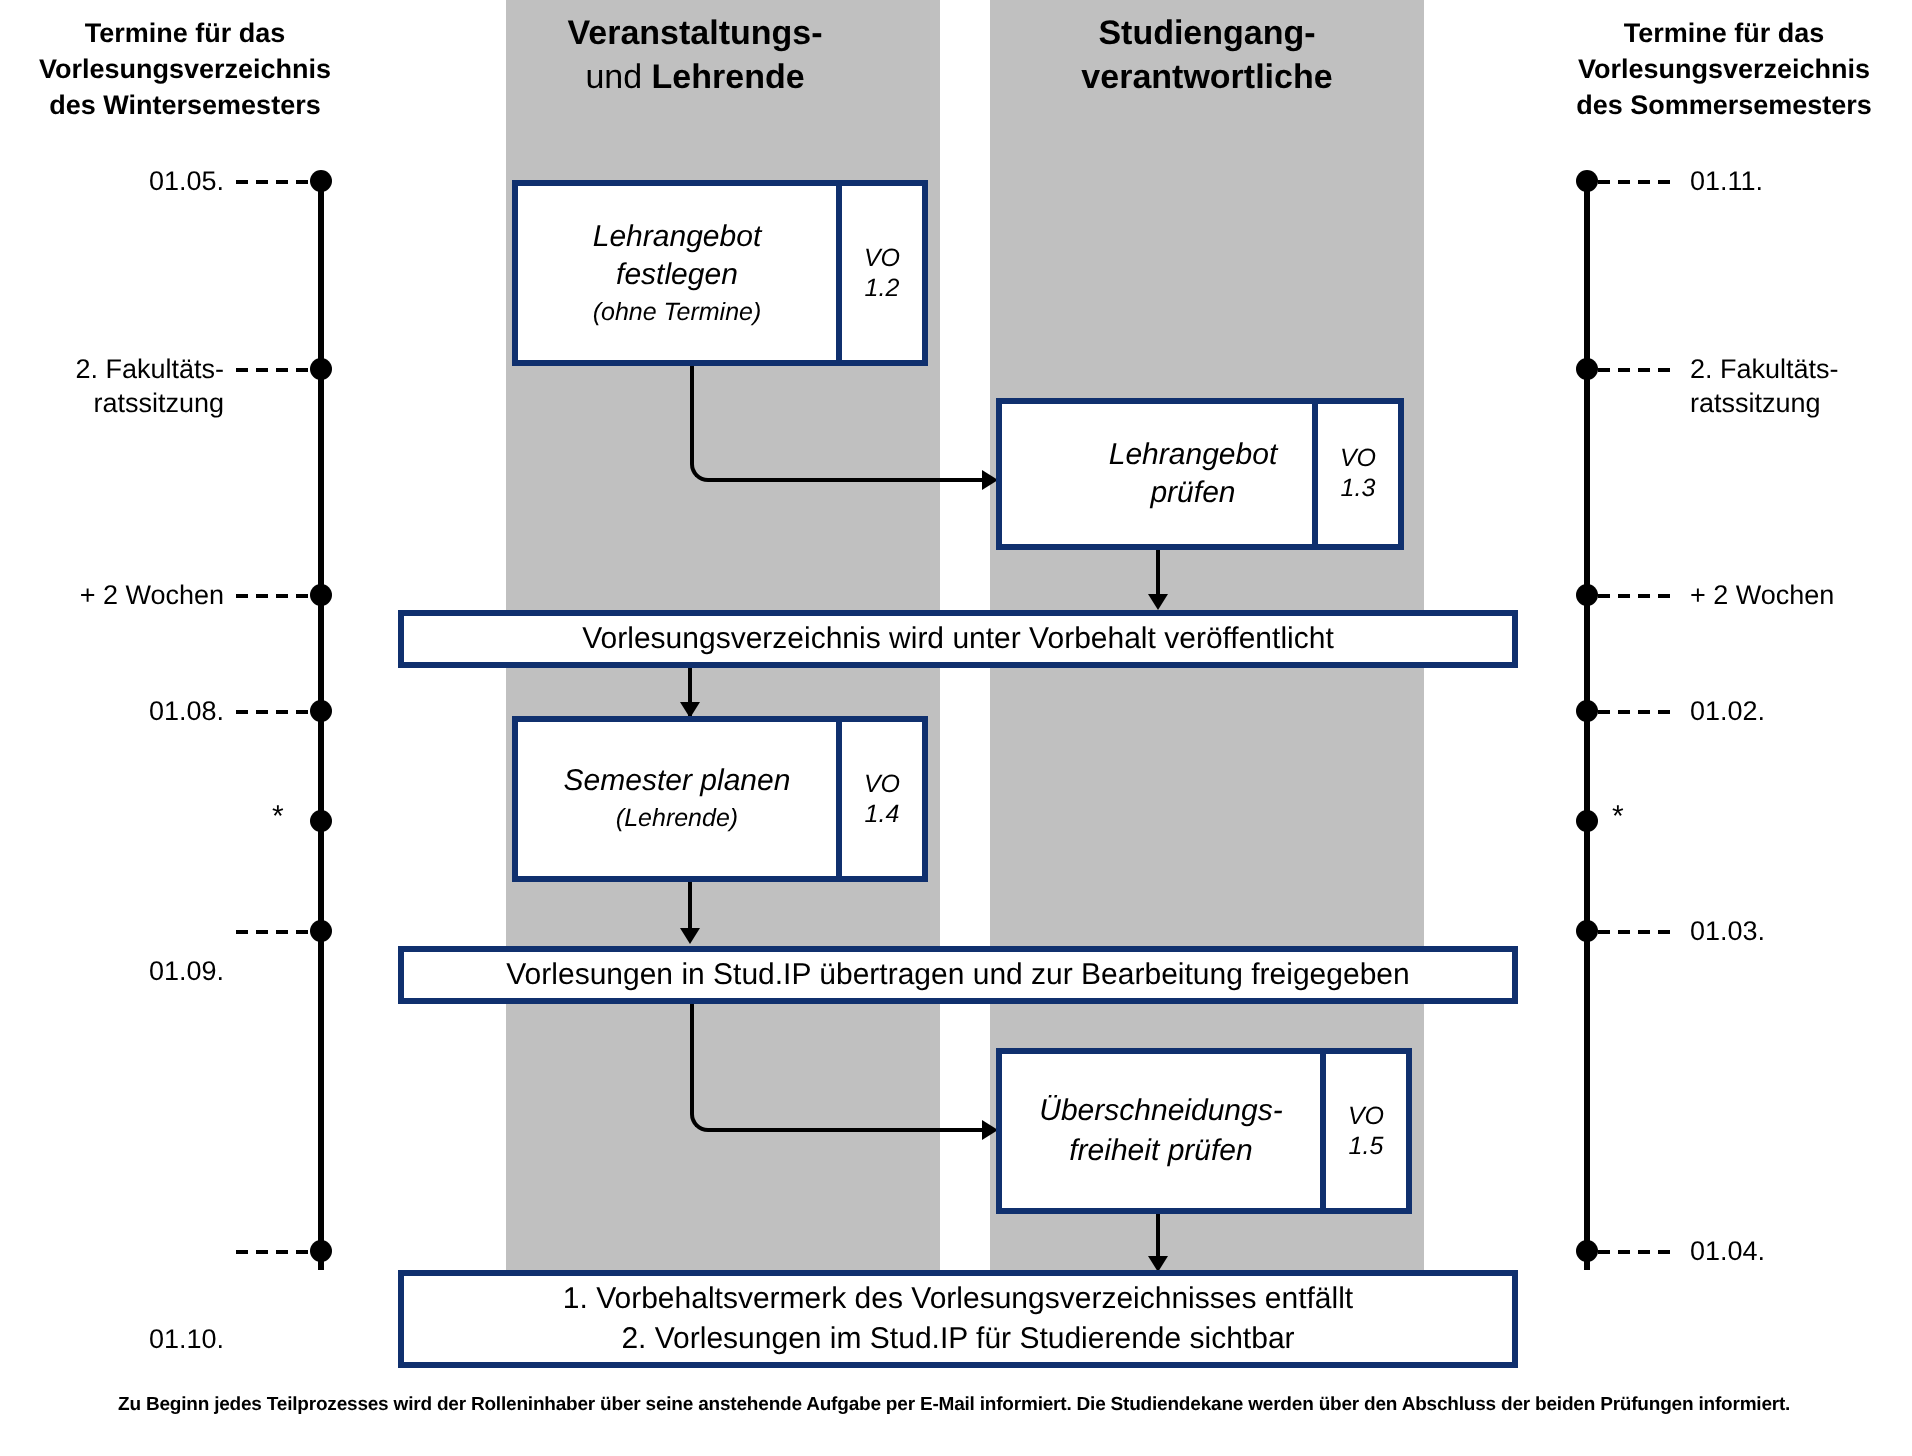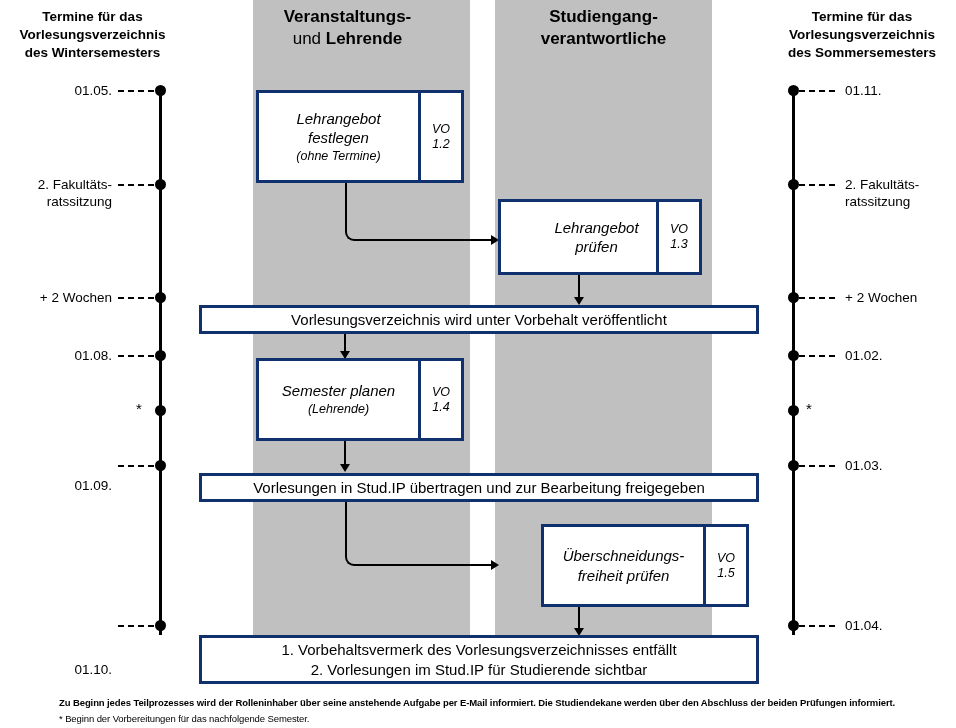--- a/index.html
+++ b/index.html
@@ -316,30 +316,29 @@
       <div class="sub">(Lehrende)</div>
     </div>
     <div class="vo">
       <div>VO</div>
       <div>1.4</div>
     </div>
   </div>
 
   <div class="bar" style="left:199px; top:473px; width:560px; height:29px;">Vorlesungen in Stud.IP übertragen und zur Bearbeitung freigegeben</div>
 
-  <div class="proc" style="left:498px; top:524px; width:208px; height:83px;margin-left:43px;">
+  <div class="proc" style="left:498px; top:524px; width:208px; height:83px;">
     <div class="body">
       <div class="main">Überschneidungs-
 freiheit prüfen</div>
     </div>
     <div class="vo">
       <div>VO</div>
       <div>1.5</div>
     </div>
   </div>
 
   <div class="bar" style="left:199px; top:635px; width:560px; height:49px;">1. Vorbehaltsvermerk des Vorlesungsverzeichnisses entfällt
 2. Vorlesungen im Stud.IP für Studierende sichtbar</div>
 
   <div class="footnote" style="left:59px; top:696px; width:890px;font-weight:bold;">Zu Beginn jedes Teilprozesses wird der Rolleninhaber über seine anstehende Aufgabe per E-Mail informiert. Die Studiendekane werden über den Abschluss der beiden Prüfungen informiert.</div>
-  <div class="footnote" style="left:59px; top:712px; width:890px;">* Beginn der Vorbereitungen für das nachfolgende Semester.</div>
 
 </div>
 
 </body></html>

